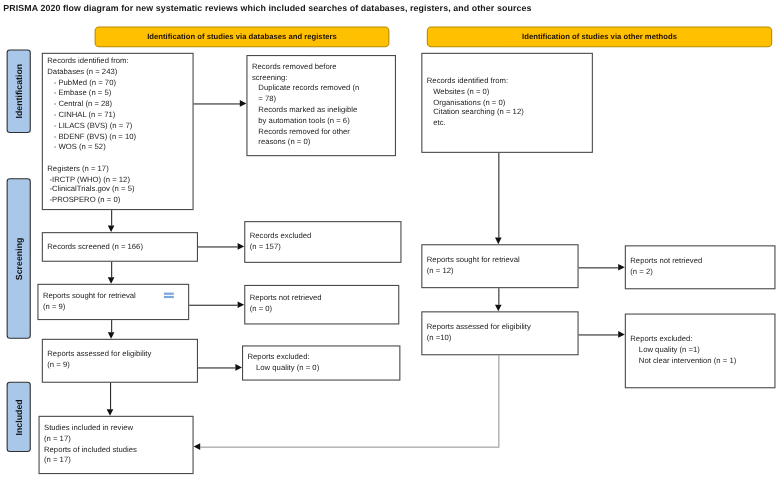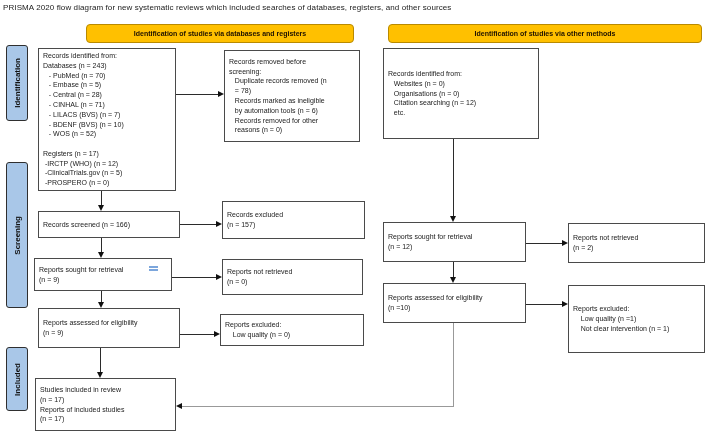--- a/index.html
+++ b/index.html
@@ -2,21 +2,21 @@
 <html><head>
 <meta charset="utf-8">
 <title>PRISMA 2020 flow diagram</title>
 <style>
   html,body { margin:0; padding:0; background:#ffffff; }
   #canvas {
     position:relative; width:709px; height:435px; background:#ffffff;
     font-family:"Liberation Sans", sans-serif; color:#1a1a1a; overflow:hidden;
   }
   .title {
-    position:absolute; left:3px; top:3px; font-size:8px; font-weight:normal;
+    position:absolute; left:3px; top:3px; font-size:8px; font-weight:bold;
     letter-spacing:0.1px; white-space:nowrap;text-align:center;
   }
   .hdr {
     position:absolute; height:19px; background:#FFC000; border:1.2px solid #B98A00;
     border-radius:4px; display:flex; align-items:center; justify-content:center;
     font-size:7px; font-weight:bold; color:#1f1200; box-sizing:border-box;
   }
   .side {
     position:absolute; left:6px; width:22px; background:#A9C7E8; border:1px solid #2f2f2f;
     border-radius:3px; display:flex; align-items:center; justify-content:center;

